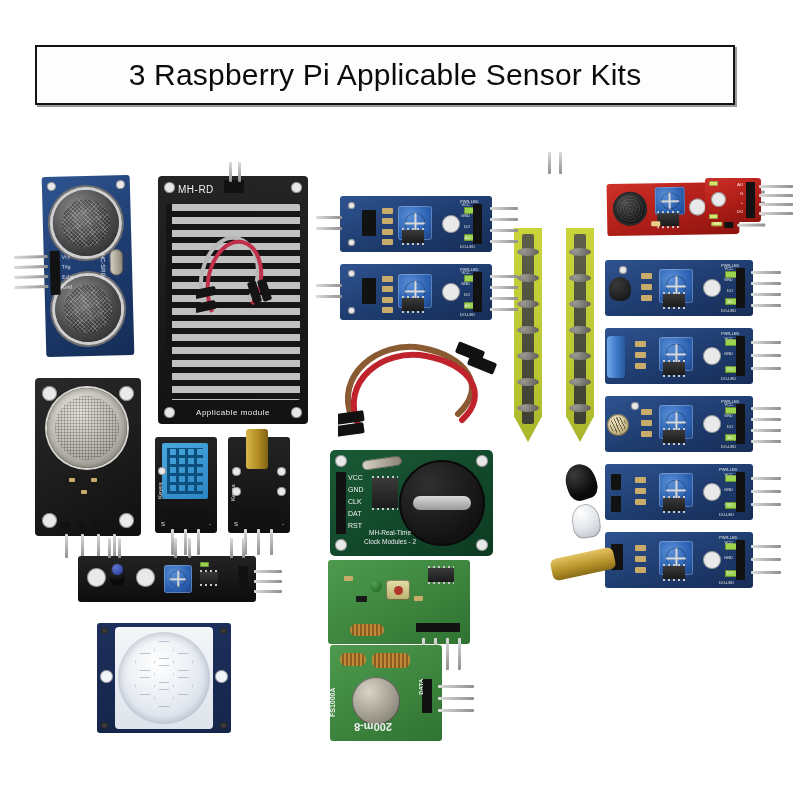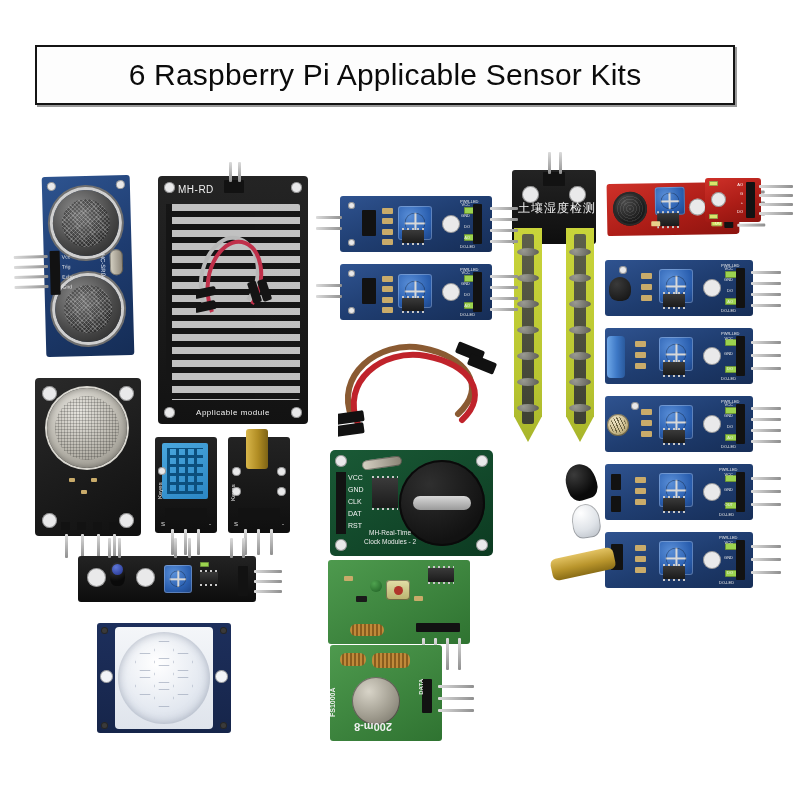--- a/index.html
+++ b/index.html
@@ -199,21 +199,21 @@
   .legwire{position:absolute;height:2.5px;border-radius:1px;
     background:linear-gradient(90deg,#dcdcdc,#8f8f8f);}
   .legwire.vert{width:2.5px;height:auto;background:linear-gradient(180deg,#dcdcdc,#8f8f8f);}
 </style>
 </head>
 <body>
 
 <div id="stage">
 
   <div class="title-box">
-    <div class="title-text">6 Raspberry Pi Applicable Sensor Kits</div>
+    <div class="title-text">3 Raspberry Pi Applicable Sensor Kits</div>
   </div>
 
   <div class="part" id="hcsr04">
     <div class="body"></div>
     <div class="hole" style="left:5px;top:5px;width:9px;height:9px;"></div>
     <div class="hole" style="right:5px;top:5px;width:9px;height:9px;"></div>
     <div class="transducer" style="left:10px;top:14px;"></div>
     <div class="transducer" style="left:10px;top:100px;"></div>
     <div class="xtal" style="left:66px;top:74px;"></div>
     <div class="silk" style="left:62px;top:78px;transform:rotate(90deg);transform-origin:left top;font-size:6px;color:#dfe6f2;">HC-SR04</div>
@@ -336,26 +336,20 @@
     </div>
     <div class="hole" style="left:4px;top:4px;width:7px;height:7px;background:#3a3a3a;"></div>
     <div class="hole" style="right:4px;top:4px;width:7px;height:7px;background:#3a3a3a;"></div>
     <div class="hole" style="left:4px;bottom:4px;width:7px;height:7px;background:#3a3a3a;"></div>
     <div class="hole" style="right:4px;bottom:4px;width:7px;height:7px;background:#3a3a3a;"></div>
     <div class="hole" style="left:3px;top:47px;width:13px;height:13px;background:#f2f4f8;"></div>
     <div class="hole" style="right:3px;top:47px;width:13px;height:13px;background:#f2f4f8;"></div>
   </div>
 
   <div class="part" id="soil">
-    <div class="soil-head">
-      <div class="hole" style="left:10px;top:16px;width:17px;height:17px;"></div>
-      <div class="hole" style="right:10px;top:16px;width:17px;height:17px;"></div>
-      <div class="hdr-blk" style="left:31px;top:2px;width:22px;height:14px;"></div>
-      <div class="soil-cn">土壤湿度检测</div>
-    </div>
     <div class="legwire vert" style="left:36px;top:-18px;height:22px;"></div>
     <div class="legwire vert" style="left:47px;top:-18px;height:22px;"></div>
     <div class="soil-prong" style="left:2px;">
       <div class="trace">
         <b style="top:14px"></b>
           <b style="top:40px"></b>
           <b style="top:66px"></b>
         <b style="top:92px"></b>
           <b style="top:118px"></b>
           <b style="top:144px"></b>

